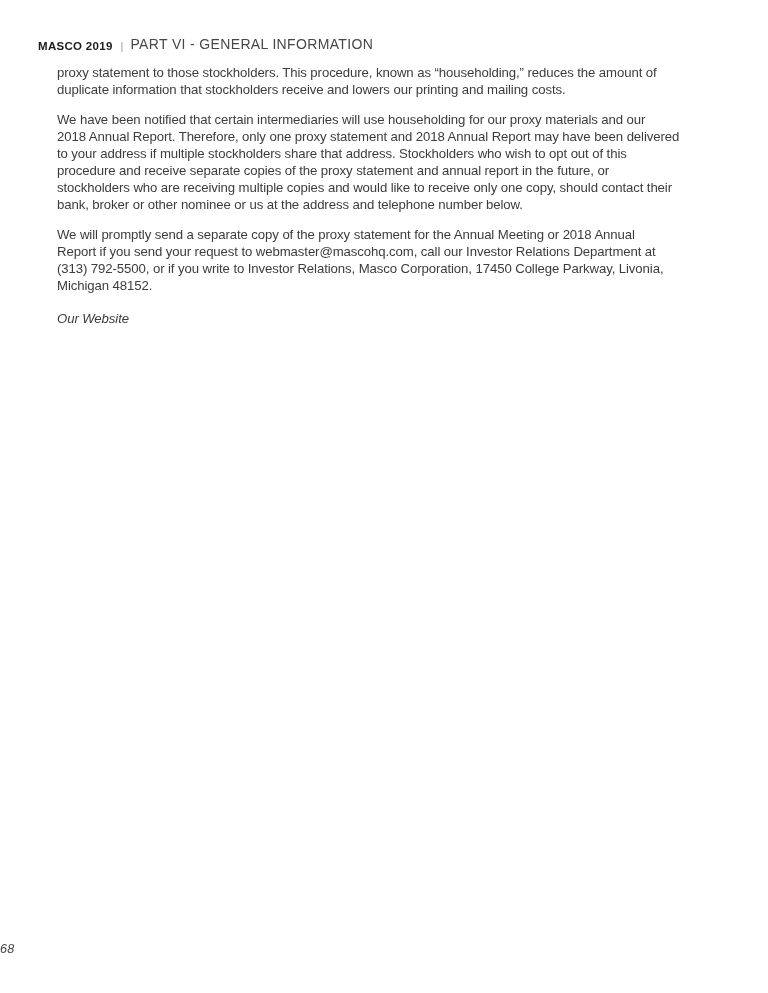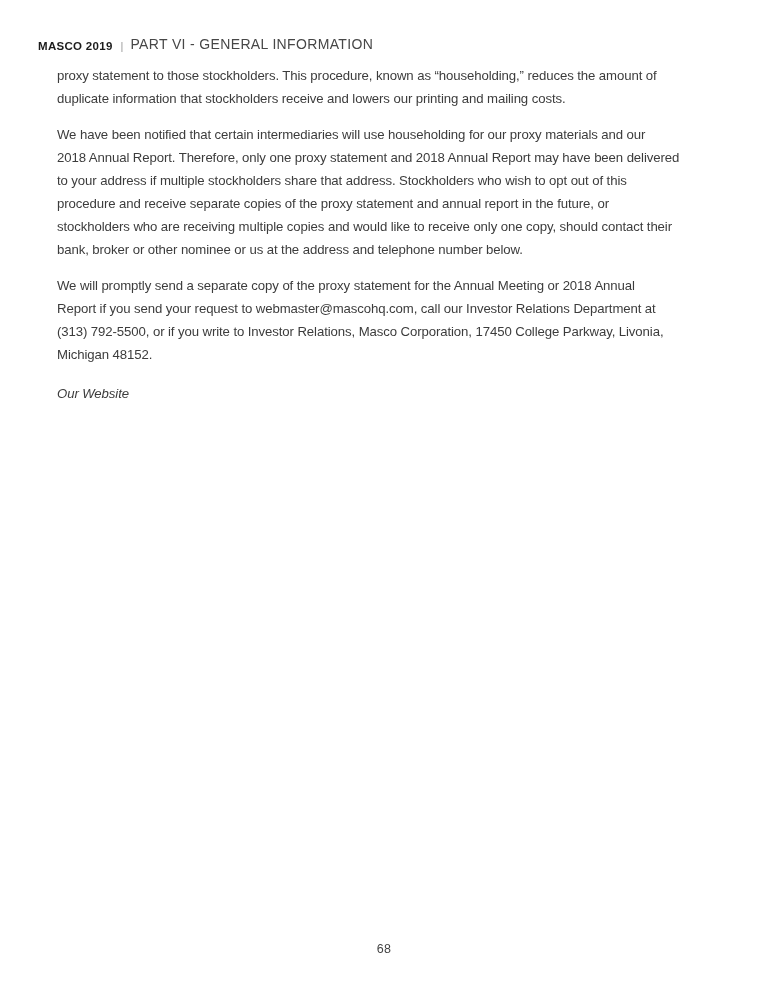--- a/index.html
+++ b/index.html
@@ -41,40 +41,40 @@
     color: #474747;
     font-weight: 400;
   }
   .page-body {
     position: absolute;
     top: 64px;
     left: 57px;
     width: 680px;
     color: #3c3c3c;
     font-size: 13.2px;
-    line-height: 23px;
+    line-height: 17px;
     letter-spacing: -0.1px;
   }
   .page-body p {
     margin: 0 0 13px 0;
     white-space: pre;
   }
   .subheading {
     font-size: 13.2px;
     font-weight: 400;
     font-style: italic;
     color: #3c3c3c;
     margin: 16px 0 13px 0;
   }
   .page-footer {
     position: absolute;
     top: 939px;
     left: 0;
     width: 100%;
-    text-align: center;
+    font-style: italic;
   }
   .page-number {
     font-size: 12.5px;
     color: #444444;
     letter-spacing: 0.2px;
   }
 </style>
 </head>
 <body>
 

